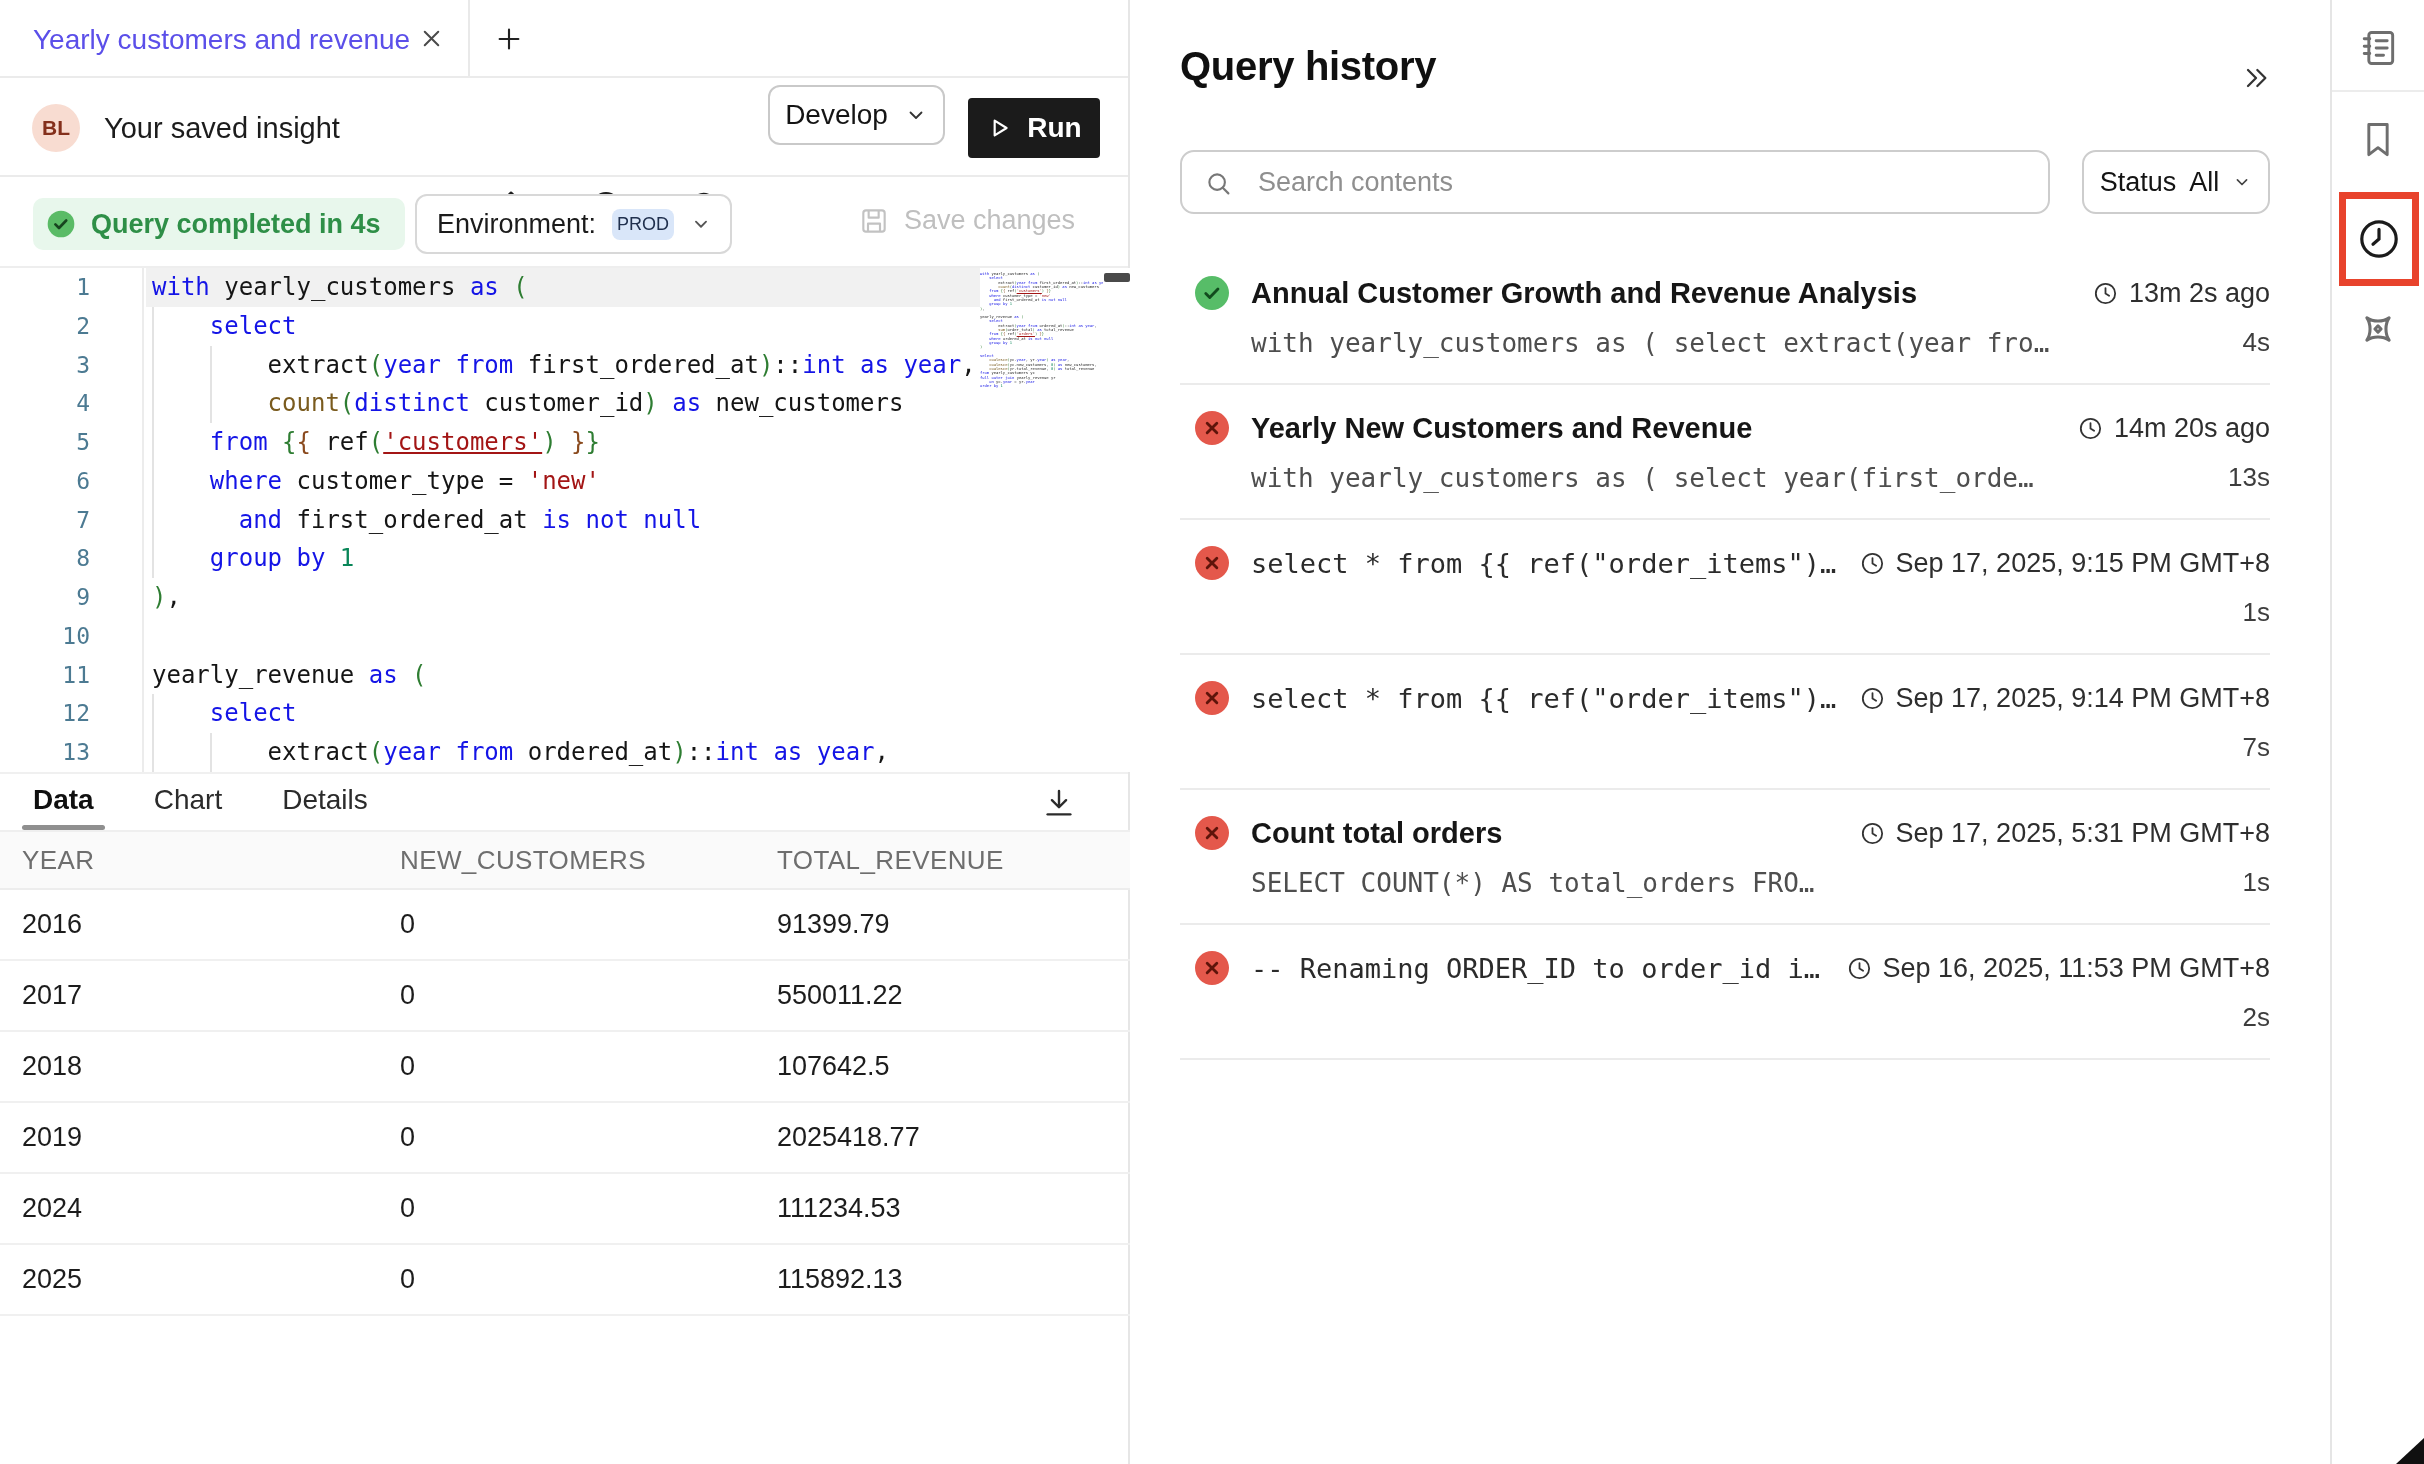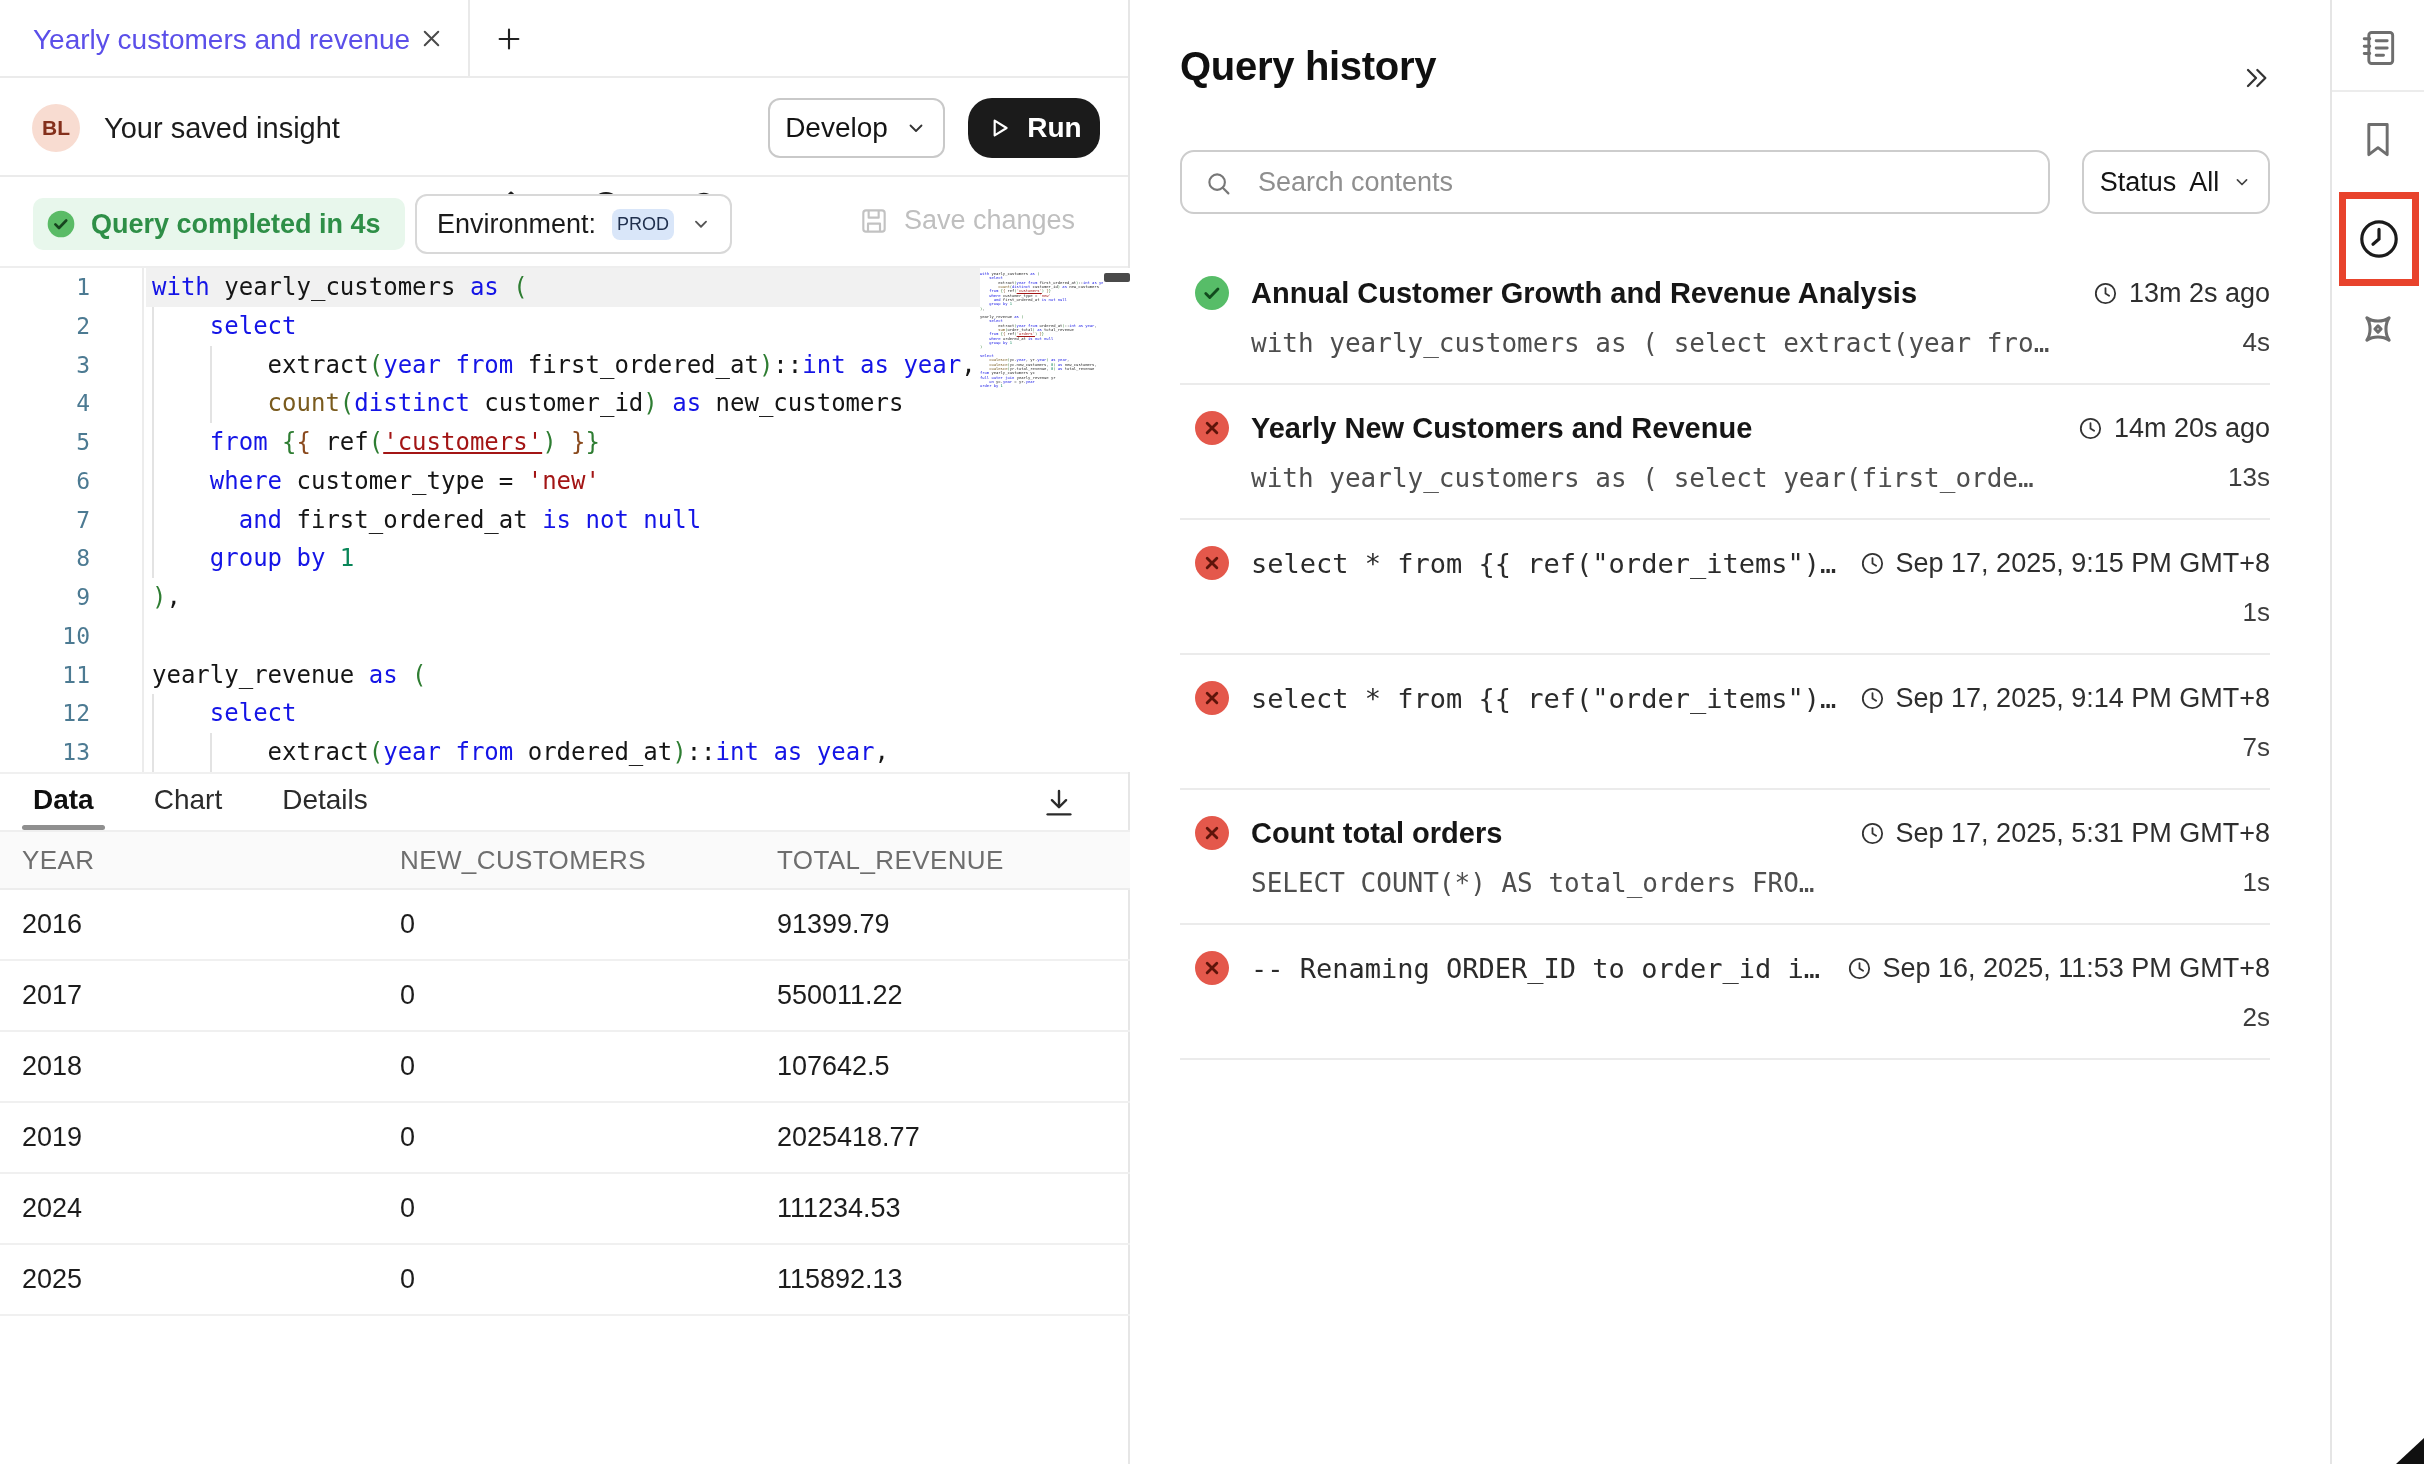--- a/index.html
+++ b/index.html
@@ -14,24 +14,24 @@
   .tab-title{position:absolute;left:33px;top:24px;font-size:28px;font-weight:500;color:#5B4FE9;white-space:nowrap;}
   .tab-close{position:absolute;left:418px;top:25px;}
   .tab-sep{position:absolute;left:468px;top:0;width:2px;height:76px;background:#E9E9E9;}
   .new-tab{position:absolute;left:494px;top:24px;}
 
   .header-row{position:absolute;left:0;top:78px;width:100%;height:99px;border-bottom:2px solid #EBEBEB;box-sizing:border-box;}
   .avatar{position:absolute;left:32px;top:26px;width:48px;height:48px;border-radius:50%;background:#F8DCD1;
           display:flex;align-items:center;justify-content:center;font-size:21px;font-weight:700;color:#84301C;}
   .saved-label{position:absolute;left:104px;top:34px;font-size:29px;color:#1C1C1C;}
   .hicon{position:absolute;top:110px;cursor:default;}
-  .develop-btn{position:absolute;left:768px;top:20px;width:177px;height:60px;border:2px solid #C9C9C9;border-radius:12px;
+  .develop-btn{position:absolute;left:768px;top:7px;width:177px;height:60px;border:2px solid #C9C9C9;border-radius:12px;
                background:#fff;display:flex;align-items:center;justify-content:center;gap:16px;box-sizing:border-box;}
   .develop-btn span{font-size:28px;color:#141414;}
-  .run-btn{position:absolute;left:968px;top:20px;width:132px;height:60px;background:#1B1B1B;border-radius:24px;
+  .run-btn{position:absolute;left:968px;top:20px;width:132px;height:60px;background:#1B1B1B;border-radius:4px;
            display:flex;align-items:center;justify-content:center;gap:15px;}
   .run-btn span{font-size:28px;font-weight:600;color:#fff;}
 
   .toolbar-row{position:absolute;left:0;top:177px;width:100%;height:91px;border-bottom:2px solid #EEEEEE;box-sizing:border-box;}
   .status-badge{position:absolute;left:33px;top:21px;height:52px;background:#E8F7EC;border-radius:10px;
                 display:flex;align-items:center;gap:14px;padding:0 24px 0 12px;}
   .status-badge .txt{font-size:27px;font-weight:600;color:#2E8F47;}
   .env-pill{position:absolute;left:415px;top:17px;height:60px;border:2px solid #D8D8D8;border-radius:12px;background:#fff;
             display:flex;align-items:center;gap:16px;padding:0 18px 0 20px;box-sizing:border-box;}
   .env-pill .lbl{font-size:27px;color:#1B1B1B;}

